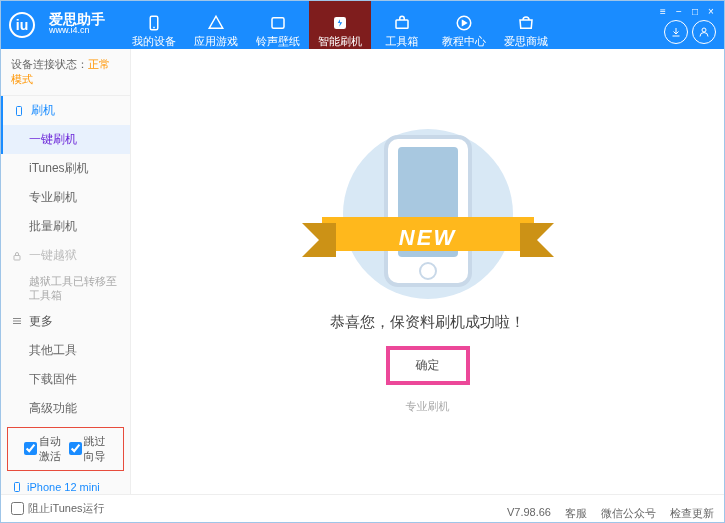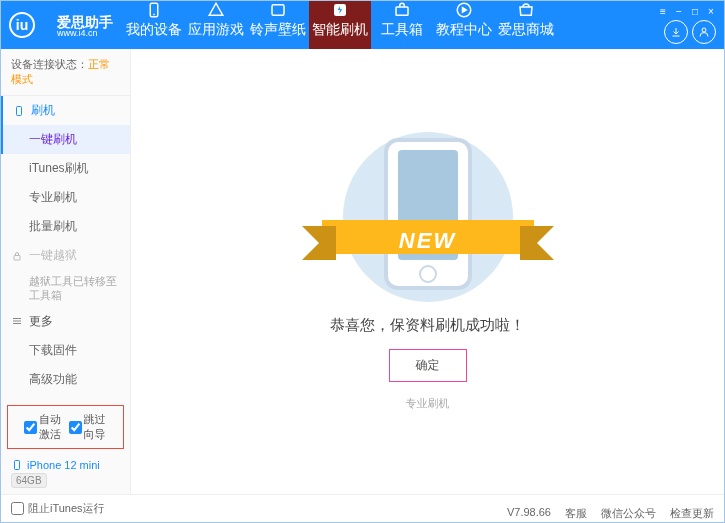--- a/index.html
+++ b/index.html
@@ -1,25 +1,25 @@
 <!DOCTYPE html>
 <html><head>
 <meta charset="utf-8">
 <style>
 *{margin:0;padding:0;box-sizing:border-box;font-family:"Microsoft YaHei",sans-serif}
 body{background:#f5f5f5;display:flex;justify-content:center;align-items:center;height:100vh}
 .win{width:725px;height:523px;background:#fff;border:1px solid #9fc5e8;position:relative;display:flex;flex-direction:column}
 .hdr{background:#1a8cff;height:48px;display:flex;align-items:center;color:#fff;padding:0 8px}
-.logo{display:flex;align-items:flex-end;gap:22px;width:114px}
+.logo{display:flex;align-items:flex-start;gap:14px;width:114px}
 .logo-ico{width:26px;height:26px;border:2px solid #fff;border-radius:50%;display:flex;align-items:center;justify-content:center;font-weight:bold;font-size:14px}
 .logo-txt{display:flex;flex-direction:column;line-height:1}
 .logo-txt .t1{font-size:14px;font-weight:bold}
 .logo-txt .t2{font-size:9px}
 .nav{display:flex;flex:1}
-.nav-item{width:62px;height:48px;display:flex;flex-direction:column;align-items:center;justify-content:flex-start;gap:2px;font-size:14px;cursor:pointer}
+.nav-item{width:62px;height:48px;display:flex;flex-direction:column;align-items:center;justify-content:flex-end;gap:2px;font-size:11px;cursor:pointer}
 .nav-item.active{background:#7f1d1d}
 .nav-ico{width:18px;height:18px}
 .hdr-r{display:flex;align-items:center;gap:4px}
 .wctrl{display:flex;gap:2px;position:absolute;top:4px;right:6px}
 .wctrl span{width:14px;height:12px;display:flex;align-items:center;justify-content:center;color:#fff;font-size:10px;cursor:pointer}
 .cir{width:24px;height:24px;border:1.5px solid #fff;border-radius:50%;display:flex;align-items:center;justify-content:center;margin-top:14px}
 .body{flex:1;display:flex;overflow:hidden}
 .sb{width:130px;background:#fafafa;border-right:1px solid #eee;display:flex;flex-direction:column;font-size:12px}
 .sb-stat{padding:8px 10px;font-size:11px;color:#666;border-bottom:1px solid #eee}
 .sb-stat .ok{color:#ff9500}
@@ -40,21 +40,21 @@
 .phone{width:88px;height:152px;background:#fff;border:4px solid #c8d8e8;border-radius:14px;position:absolute;left:56px;top:6px;display:flex;flex-direction:column;align-items:center}
 .phone::before{content:"";width:60px;height:110px;background:#a8c8e0;border-radius:4px;margin-top:8px}
 .phone::after{content:"";width:14px;height:14px;border:2px solid #c8d8e8;border-radius:50%;margin-top:5px}
 .banner{position:absolute;left:-6px;top:88px;width:212px;height:42px}
 .ribbon{background:#ffb81c;height:34px;display:flex;align-items:flex-end;justify-content:center;position:relative}
 .ribbon::before,.ribbon::after{content:"";position:absolute;top:6px;border:17px solid #cc9216}
 .ribbon::before{left:-20px;border-left-color:transparent}
 .ribbon::after{right:-20px;border-right-color:transparent}
 .ribbon-txt{color:#fff;font-weight:900;font-size:22px;letter-spacing:2px;font-style:italic;position:relative;z-index:1}
 .msg{font-size:15px;color:#444}
-.btn-ok{padding:7px 26px;border:1px solid #ec4899;background:#fff;font-size:12px;color:#555;cursor:pointer}
+.btn-ok{padding:7px 26px;border:4px solid #ec4899;background:#fff;font-size:12px;color:#555;cursor:pointer}
 .link{font-size:11px;color:#aaa;cursor:pointer}
 .ft{height:28px;border-top:1px solid #eee;display:flex;padding:11px 10px;font-size:11px;color:#666}
 .ft-l{display:flex;align-items:center;gap:4px}
 .ft-r{margin-left:auto;display:flex;gap:14px}
 .sb-ico{width:12px;height:12px;display:inline-block}
 .spacer{flex:1}
 </style>
 </head>
 <body>
 
@@ -159,20 +159,21 @@
         </div>
       <div class="sb-note">越狱工具已转移至工具箱</div>
       <div class="sb-sec">
           <svg class="sb-ico" viewBox="0 0 24 24" stroke="#888" stroke-width="2">
             <line x1="4" y1="7" x2="20" y2="7"></line>
             <line x1="4" y1="12" x2="20" y2="12"></line>
             <line x1="4" y1="17" x2="20" y2="17"></line>
           </svg>
           <span>更多</span>
         </div>
+      <div class="sb-item">其他工具</div>
       <div class="sb-item">下载固件</div>
       <div class="sb-item">高级功能</div>
       <div class="spacer"></div>
       <div class="sb-chks">
         <label>
             <input type="checkbox" checked="" style="">
             <span>自动激活</span>
           </label>
         <label>
             <input type="checkbox" checked="" style="">

